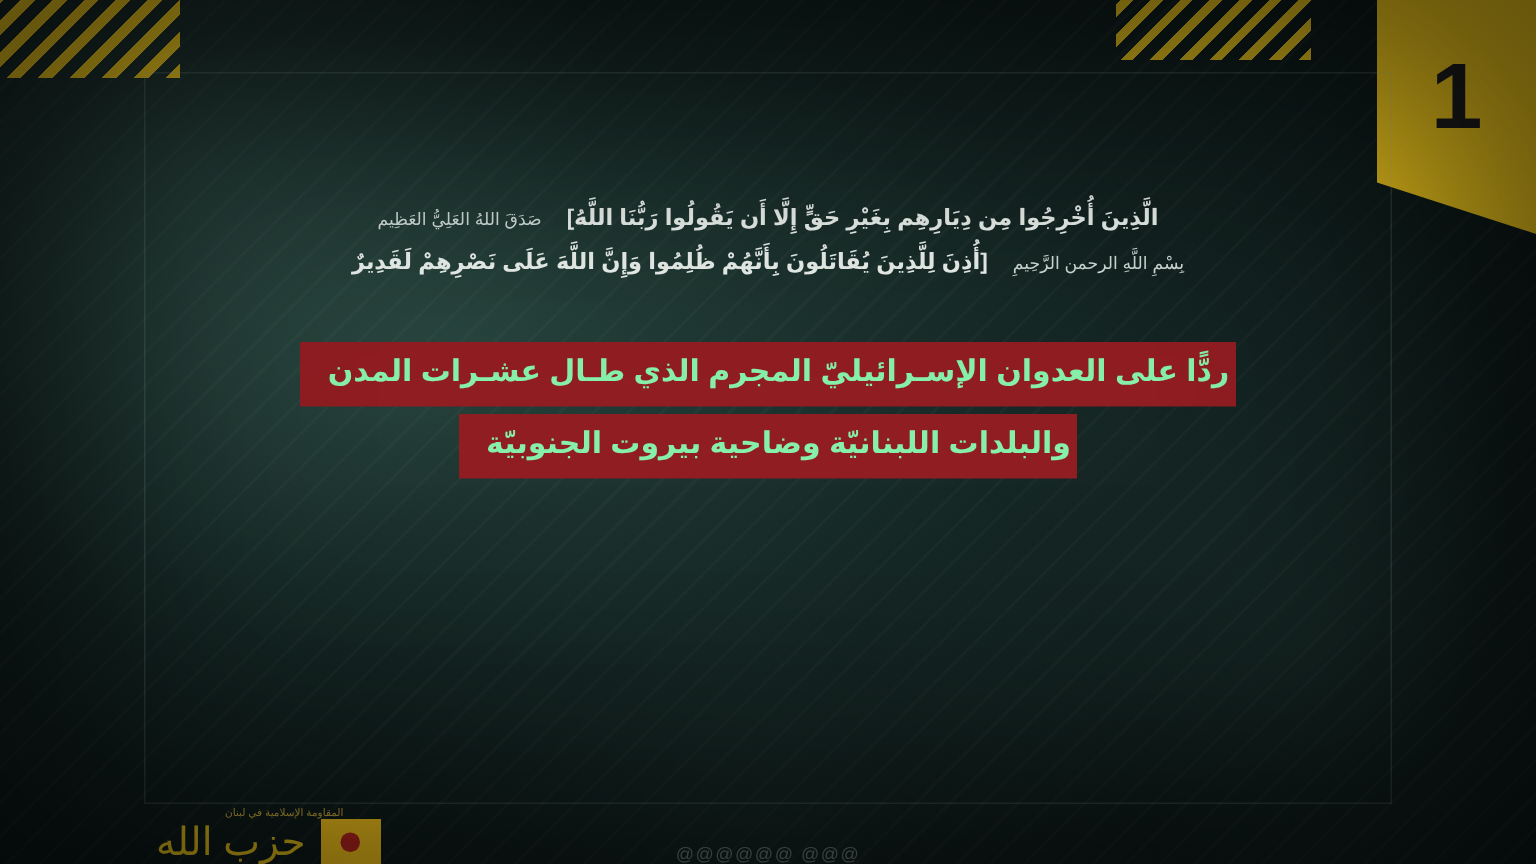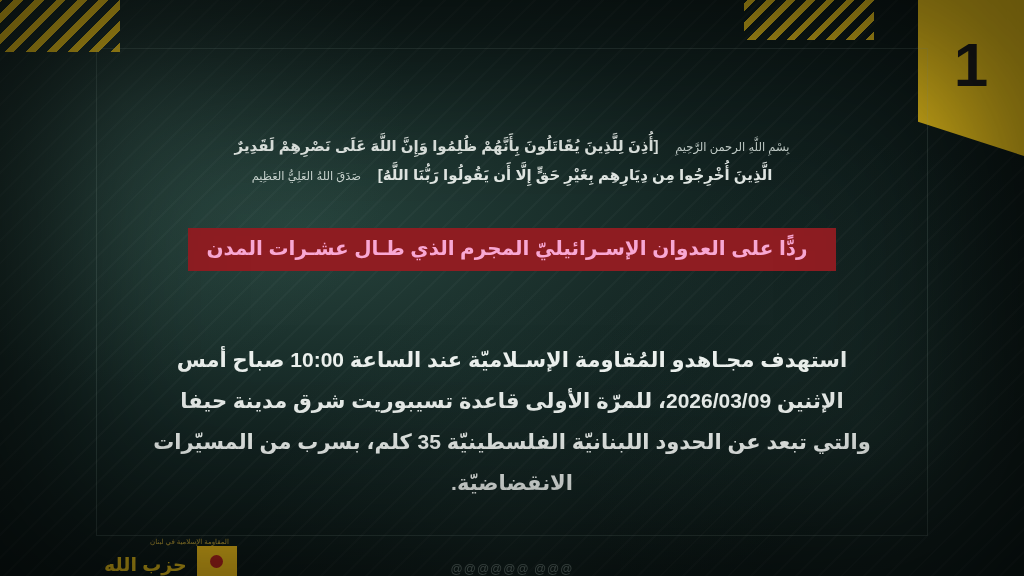--- a/index.html
+++ b/index.html
@@ -149,24 +149,24 @@
   .headline {
     position: absolute;
     top: 228px;
     left: 0;
     right: 0;
     text-align: center;
   }
   .headline span {
     display: inline-block;
     background: #8f1d22;
-    color: #f9a8d4;
+    color: #86efac;
     font-size: 20px;
     font-weight: bold;
-    padding: 7px 28px 9px 18px;
+    padding: 7px 4px 9px 18px;
     margin: 0 0 5px 0;
     line-height: 1.35;
   }
 
   
   .body-wrap {
     position: absolute;
     top: 340px;
     left: 150px;
     right: 150px;
@@ -210,22 +210,22 @@
     justify-content: center;
   }
   .logo-box .dot {
     width: 13px;
     height: 13px;
     background: #b5261f;
     border-radius: 50%;
   }
   .logo-script {
     color: #e9c21c;
-    font-size: 19px;
-    font-weight: bold;
+    font-size: 26px;
+    font-weight: normal;
     line-height: 1;
     padding-bottom: 2px;
     opacity: 0.95;
   }
   .logo-caption {
     position: absolute;
     left: 150px;
     bottom: 30px;
     color: #d8b63c;
     font-size: 7px;
@@ -258,38 +258,36 @@
 
   <div class="number-badge">
     <span class="num">1</span>
   </div>
 
   <div class="frame"></div>
 
 
   <div class="verse-wrap">
     <div class="verse-line">
+      <span>الَّذِينَ أُخْرِجُوا مِن دِيَارِهِم بِغَيْرِ حَقٍّ إِلَّا أَن يَقُولُوا رَبُّنَا اللَّهُ]</span>
+      &nbsp;&nbsp;
+      <span class="small">صَدَقَ اللهُ العَلِيُّ العَظِيم</span>
+    </div>
+    <div class="verse-line">
       <span class="small">بِسْمِ اللَّهِ الرحمن الرَّحِيمِ</span>
       &nbsp;&nbsp;
       <span>[أُذِنَ لِلَّذِينَ يُقَاتَلُونَ بِأَنَّهُمْ ظُلِمُوا وَإِنَّ اللَّهَ عَلَى نَصْرِهِمْ لَقَدِيرٌ</span>
     </div>
-    <div class="verse-line">
-      <span>الَّذِينَ أُخْرِجُوا مِن دِيَارِهِم بِغَيْرِ حَقٍّ إِلَّا أَن يَقُولُوا رَبُّنَا اللَّهُ]</span>
-      &nbsp;&nbsp;
-      <span class="small">صَدَقَ اللهُ العَلِيُّ العَظِيم</span>
-    </div>
   </div>
 
   <div class="headline">
     <span>ردًّا على العدوان الإسـرائيليّ المجرم الذي طـال عشـرات المدن</span><br>
-  </div>
-
-  <div class="body-wrap">
-    <div class="body-text">استهدف مجـاهدو المُقاومة الإسـلاميّة عند الساعة 10:00 صباح أمس الإثنين 2026/03/09، للمرّة الأولى قاعدة تسيبوريت شرق مدينة حيفا والتي تبعد عن الحدود اللبنانيّة الفلسطينيّة 35 كلم، بسرب من المسيّرات الانقضاضيّة.</div>
-  </div>
+    <span>والبلدات اللبنانيّة وضاحية بيروت الجنوبيّة</span>
+  </div>
+
 
 
   <div class="logo-cluster">
     <div class="logo-box">
       <div class="dot"></div>
     </div>
     <div class="logo-script">حزب الله</div>
   </div>
   <div class="logo-caption">المقاومة الإسلامية في لبنان</div>
 

